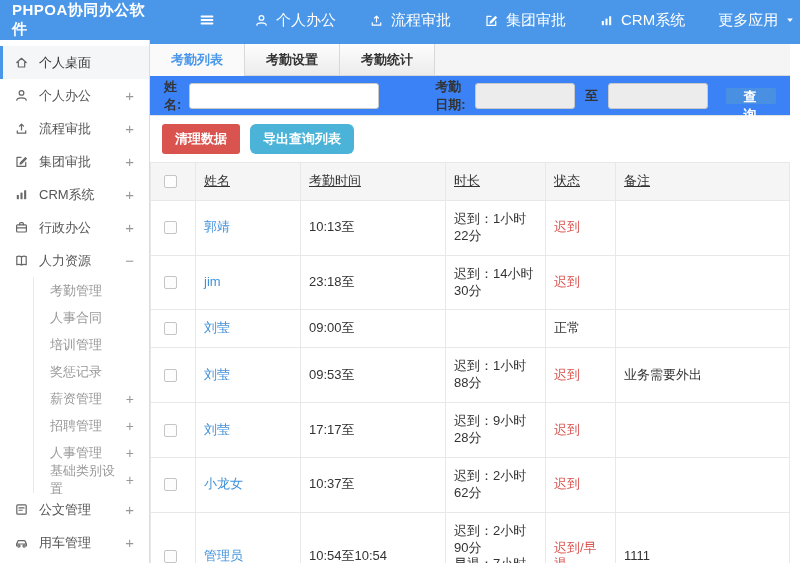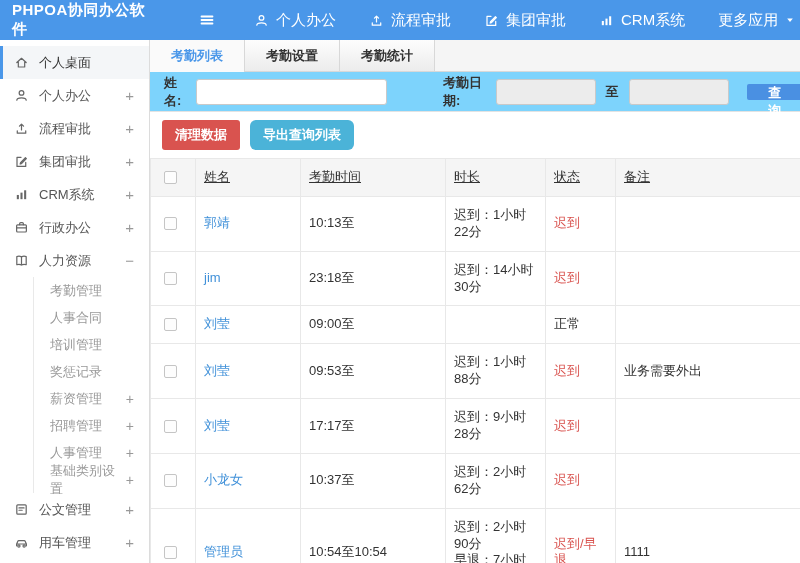--- a/index.html
+++ b/index.html
@@ -24,31 +24,31 @@
   .sidebar { width:150px; flex-shrink:0; background:#fff; border-right:1px solid #dcdcdc; padding-top:6px; overflow:hidden; }
   .side-item { position:relative; height:33px; display:flex; align-items:center; padding:0 15px 0 14px; color:#555; cursor:pointer; }
   .side-item .icon { margin-right:10px; color:#666; display:flex; }
   .side-item .expand { margin-left:auto; color:#999; font-size:15px; line-height:1; }
   .side-item.active { background:#f4f6f8; border-left:3px solid #4a97e9; padding-left:11px; color:#333; }
   .side-item.lv2 { height:27px; padding-left:50px; color:#999; }
   .side-item.lv2::before { content:''; position:absolute; left:33px; top:0; bottom:0; width:1px; background:#e9e9e9; }
   .side-item.lv2 .expand { font-size:14px; }
 
   
-  .main { flex:1; min-width:0; display:flex; flex-direction:row; }
+  .main { flex:1; min-width:0; display:flex; flex-direction:column; }
   .blue-strip { height:4px; background:#4a97e9; flex-shrink:0; }
   .main-inner { margin-right:10px; display:flex; flex-direction:column; flex:1; min-height:0; }
 
   .tabbar { height:32px; background:#f5f5f5; border-bottom:1px solid #d8d8d8; display:flex; flex-shrink:0; }
   .tab { position:relative; line-height:31px; padding:0 21px; font-weight:bold; color:#333;
          background:linear-gradient(#fdfdfd,#ececec); border-right:1px solid #d8d8d8; cursor:pointer; }
   .tab.active { background:#fafafa; color:#4a97e9; }
   .tab.active::after { content:''; position:absolute; left:0; right:0; bottom:-1px; height:1px; background:#fafafa; }
 
-  .filterbar { height:40px; background:#7dd3fc; border-bottom:1px solid #e3e3e3; display:flex; align-items:center;
+  .filterbar { height:40px; background:#3b82f6; border-bottom:1px solid #e3e3e3; display:flex; align-items:center;
                padding:0 14px; font-weight:bold; flex-shrink:0; }
   .filterbar label { margin-right:8px; }
   .filterbar input { height:26px; border:1px solid #c9c9c9; border-radius:3px; padding:0 6px; font-size:13px; outline:none; }
   .name-input { width:238px; background:#fff; margin-right:56px; }
   .date-input { width:100px; background:#ececec; }
   .to-label { margin:0 10px; }
   .search-btn { height:16px; padding:0 15px; margin-left:18px; background:#4a90e2; color:#fff; border:none;
                 border-radius:2px; font-weight:bold; font-size:13px; letter-spacing:2px; cursor:pointer; }
 
   .toolbar { padding:8px 12px; display:flex; gap:10px; background:#fff; flex-shrink:0; }

